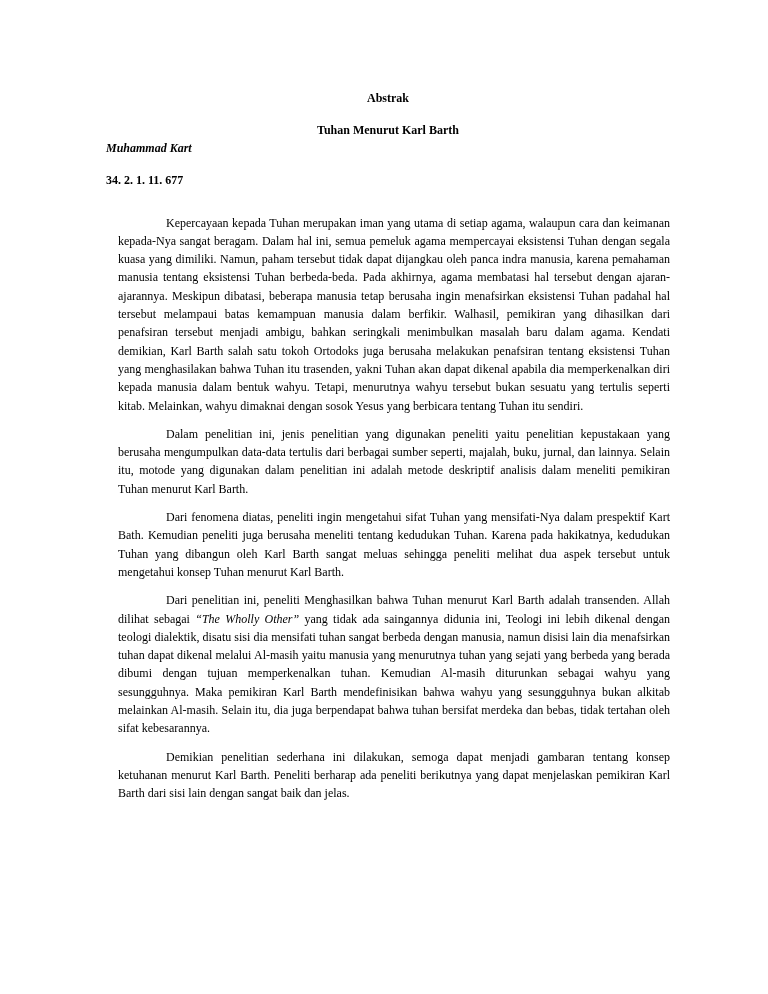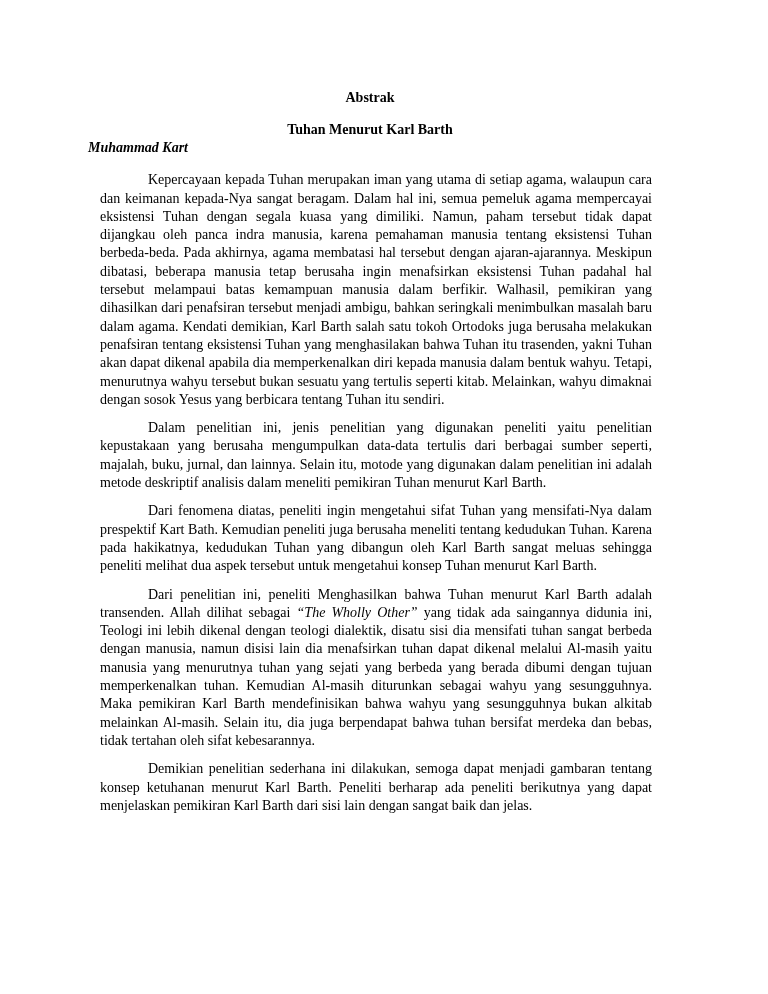--- a/index.html
+++ b/index.html
@@ -10,24 +10,24 @@
     body {
       width: 768px;
       height: 994px;
       position: relative;
       overflow: hidden;
       font-family: "Liberation Serif", "DejaVu Serif", serif;
       color: #000000;
     }
     .page {
       position: absolute;
-      left: 88px;
+      left: 106px;
       top: 89px;
       width: 564px;
-      font-size: 14px;
+      font-size: 12px;
       line-height: 18.3px;
     }
     .title {
       text-align: center;
       font-weight: bold;
       margin: 0;
       height: 18px;
     }
     .title-1 { margin-bottom: 14px; }
     .title-2 { }
@@ -47,19 +47,20 @@
     }
     .para em { font-style: italic; }
   </style>
 </head>
 <body>
 
 <div class="page">
   <p class="title title-1">Abstrak</p>
   <p class="title title-2">Tuhan Menurut Karl Barth</p>
   <p class="author">Muhammad Kart</p>
+  <p class="student-id">34. 2. 1. 11. 677</p>
 
   <p class="para">Kepercayaan kepada Tuhan merupakan iman yang utama di setiap agama, walaupun cara dan keimanan kepada-Nya sangat beragam. Dalam hal ini, semua pemeluk agama mempercayai eksistensi Tuhan dengan segala kuasa yang dimiliki. Namun, paham tersebut tidak dapat dijangkau oleh panca indra manusia, karena pemahaman manusia tentang eksistensi Tuhan berbeda-beda. Pada akhirnya, agama membatasi hal tersebut dengan ajaran-ajarannya. Meskipun dibatasi, beberapa manusia tetap berusaha ingin menafsirkan eksistensi Tuhan padahal hal tersebut melampaui batas kemampuan manusia dalam berfikir. Walhasil, pemikiran yang dihasilkan dari penafsiran tersebut menjadi ambigu, bahkan seringkali menimbulkan masalah baru dalam agama. Kendati demikian, Karl Barth salah satu tokoh Ortodoks juga berusaha melakukan penafsiran tentang eksistensi Tuhan yang menghasilakan bahwa Tuhan itu trasenden, yakni Tuhan akan dapat dikenal apabila dia memperkenalkan diri kepada manusia dalam bentuk wahyu. Tetapi, menurutnya wahyu tersebut bukan sesuatu yang tertulis seperti kitab. Melainkan, wahyu dimaknai dengan sosok Yesus yang berbicara tentang Tuhan itu sendiri.</p>
   <p class="para">Dalam penelitian ini, jenis penelitian yang digunakan peneliti yaitu penelitian kepustakaan yang berusaha mengumpulkan data-data tertulis dari berbagai sumber seperti, majalah, buku, jurnal, dan lainnya. Selain itu, motode yang digunakan dalam penelitian ini adalah metode deskriptif analisis dalam meneliti pemikiran Tuhan menurut Karl Barth.</p>
   <p class="para">Dari fenomena diatas, peneliti ingin mengetahui sifat Tuhan yang mensifati-Nya dalam prespektif Kart Bath. Kemudian peneliti juga berusaha meneliti tentang kedudukan Tuhan. Karena pada hakikatnya, kedudukan Tuhan yang dibangun oleh Karl Barth sangat meluas sehingga peneliti melihat dua aspek tersebut untuk mengetahui konsep Tuhan menurut Karl Barth.</p>
   <p class="para"><span>Dari penelitian ini, peneliti Menghasilkan bahwa Tuhan menurut Karl Barth adalah transenden. Allah dilihat sebagai </span><em>“The Wholly Other”</em><span> yang tidak ada saingannya didunia ini, Teologi ini lebih dikenal dengan teologi dialektik, disatu sisi dia mensifati tuhan sangat berbeda dengan manusia, namun disisi lain dia menafsirkan tuhan dapat dikenal melalui Al-masih yaitu manusia yang menurutnya tuhan yang sejati yang berbeda yang berada dibumi dengan tujuan memperkenalkan tuhan. Kemudian Al-masih diturunkan sebagai wahyu yang sesungguhnya. Maka pemikiran Karl Barth mendefinisikan bahwa wahyu yang sesungguhnya bukan alkitab melainkan Al-masih. Selain itu, dia juga berpendapat bahwa tuhan bersifat merdeka dan bebas, tidak tertahan oleh sifat kebesarannya.</span></p>
   <p class="para">Demikian penelitian sederhana ini dilakukan, semoga dapat menjadi gambaran tentang konsep ketuhanan menurut Karl Barth. Peneliti berharap ada peneliti berikutnya yang dapat menjelaskan pemikiran Karl Barth dari sisi lain dengan sangat baik dan jelas.</p>
 </div>
 
 </body></html>

